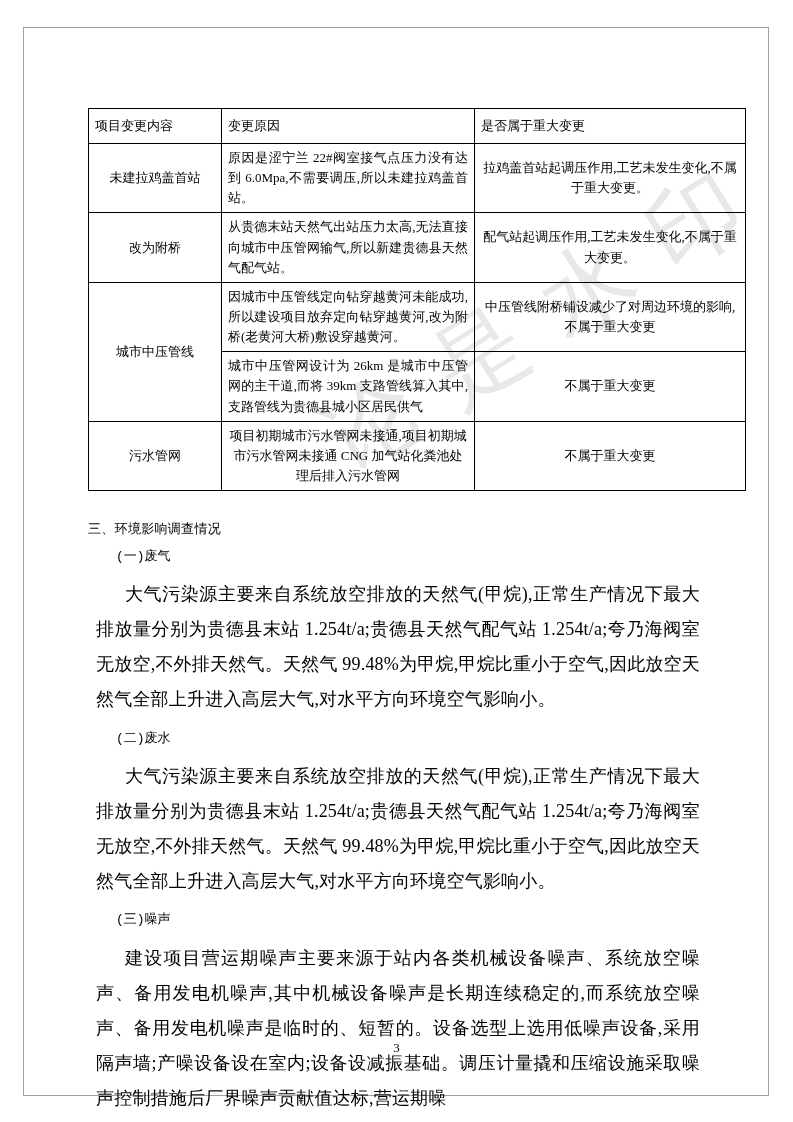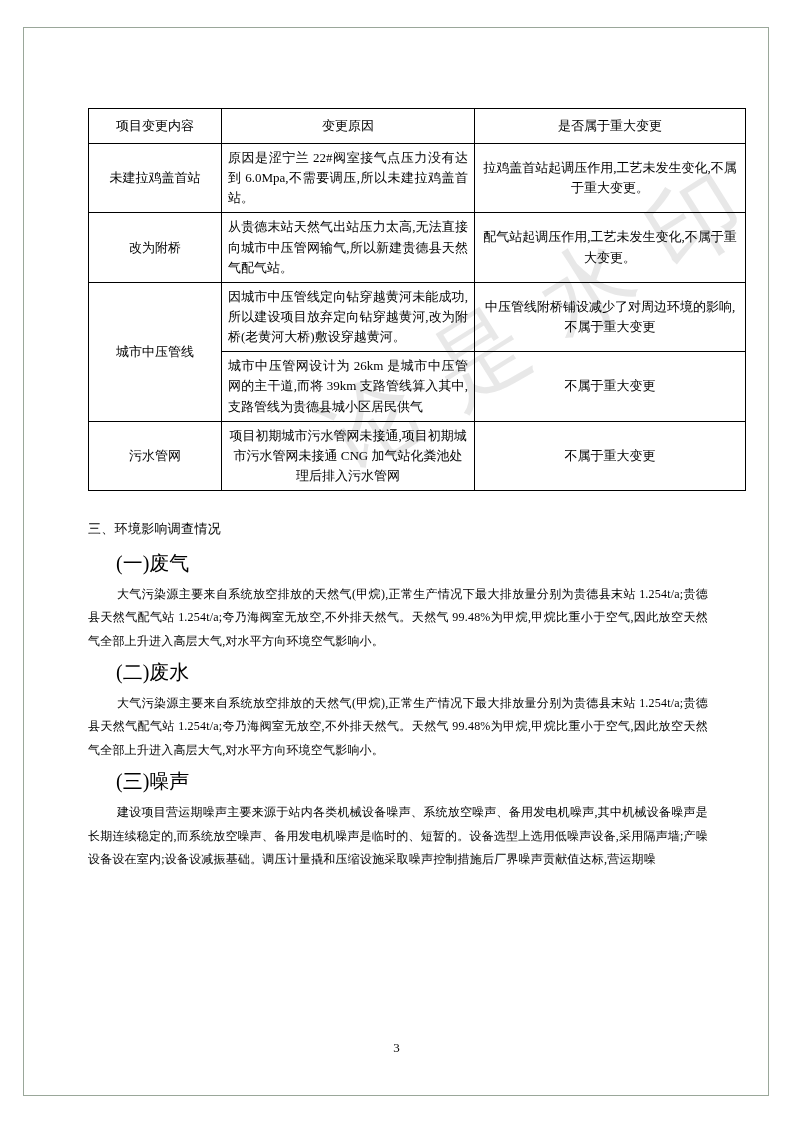--- a/index.html
+++ b/index.html
@@ -42,47 +42,48 @@
   table.var-table td, table.var-table th {
     border: 1px solid #000;
     font-size: 13px;
     line-height: 1.55;
     padding: 4px 6px;
     vertical-align: middle;
     font-family: "Liberation Serif", "DejaVu Serif", serif;
   }
   table.var-table th {
     font-weight: normal;
-    text-align: center;
+    text-align: left;
     height: 26px;
   }
   .col-a { width: 120px; text-align: center; }
   .col-b { width: 240px; text-align: justify; text-justify: inter-ideograph; }
   .col-c { width: 258px; text-align: center; }
 
   .cell-center { text-align: center; }
   .cell-just { text-align: justify; text-justify: inter-ideograph; }
 
   
   .sec-title {
     font-size: 13px;
     margin: 26px 0 2px 0;
     line-height: 1.9;
     letter-spacing: 0.3px;
   }
   .sub-title {
-    font-size: 20px;
+    font-size: 13px;
     margin: 0;
     line-height: 1.95;
     text-indent: 28px;
+    font-family: Liberation Mono, monospace;
   }
   p.body {
-    font-size: 12px;
+    font-size: 18px;
     line-height: 1.95;
-    margin: 0;
+    margin: 8px;
     text-indent: 29px;
     text-align: justify;
     text-justify: inter-ideograph;
     letter-spacing: 0.2px;
   }
 
   
   .watermark {
     position: absolute;
     left: 300px;

